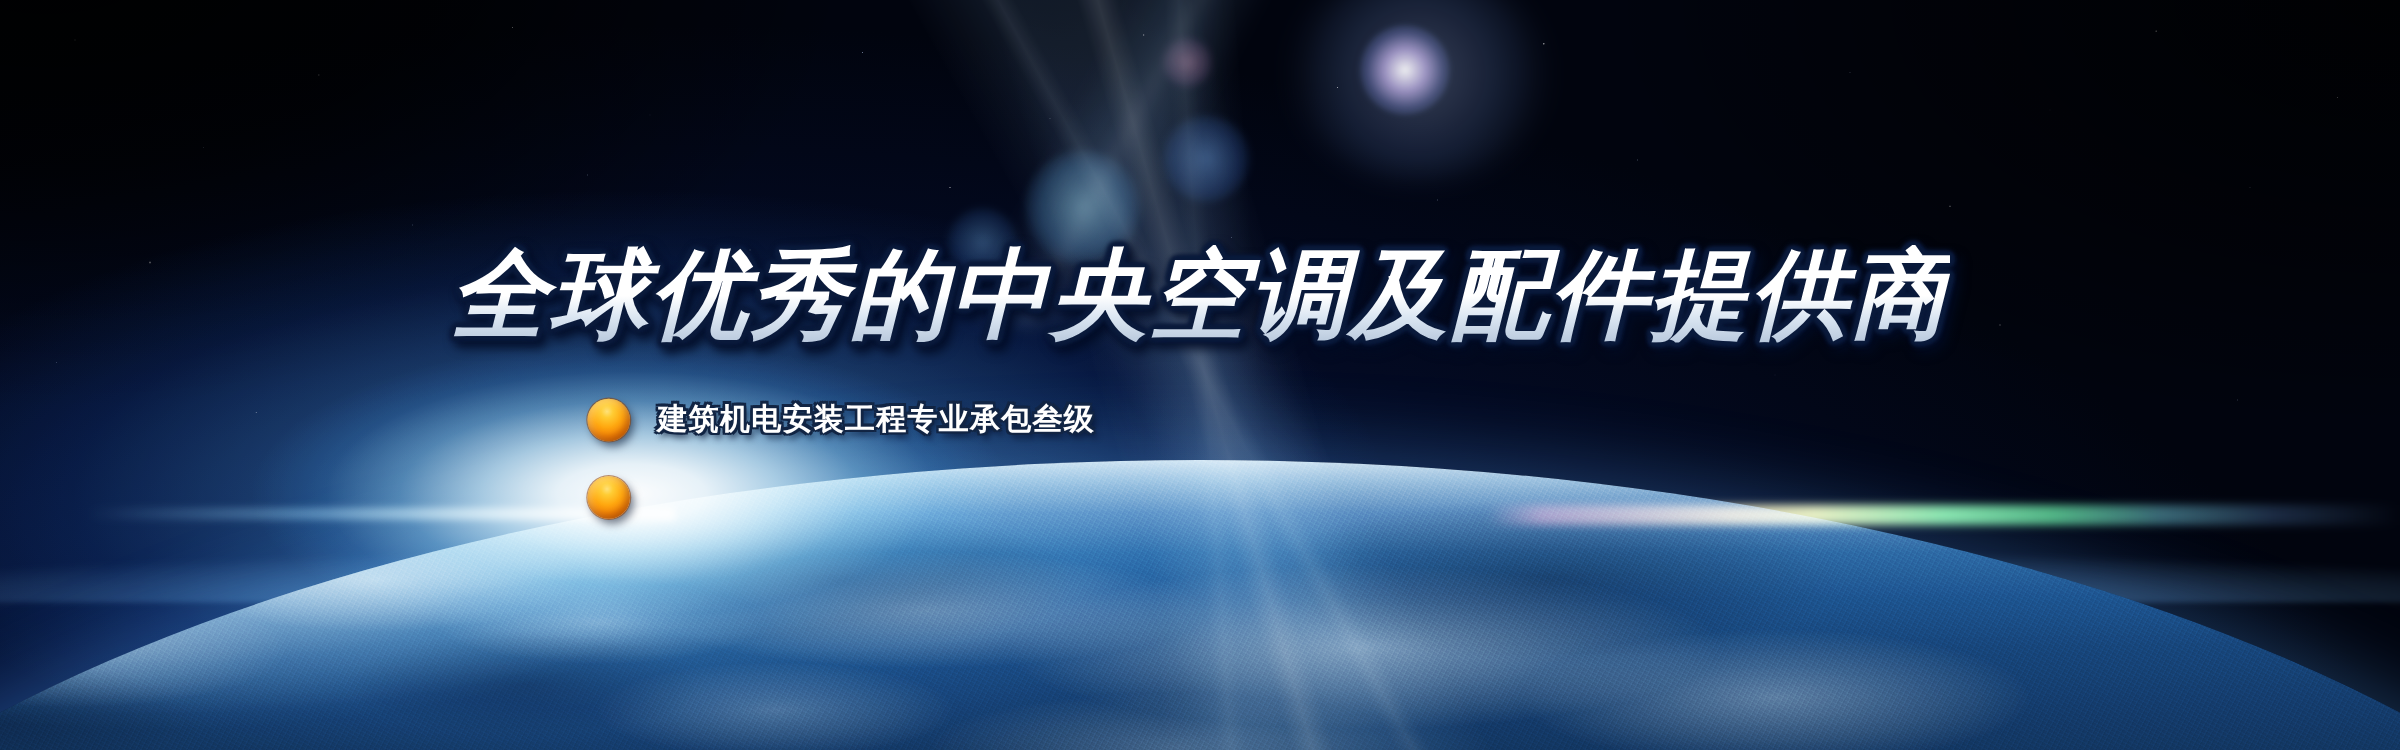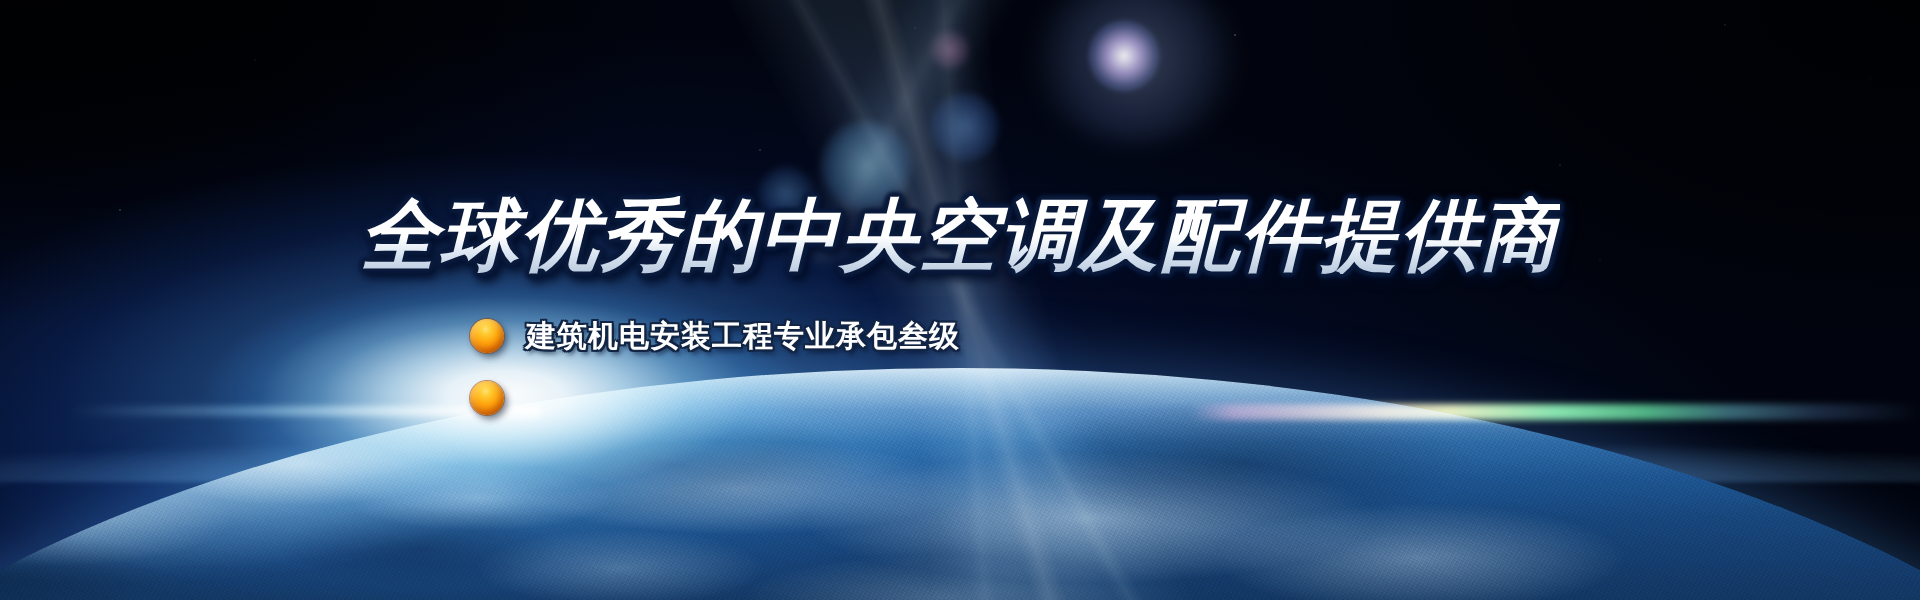--- a/index.html
+++ b/index.html
@@ -222,21 +222,21 @@
     background:
       radial-gradient(circle at 46% 30%, #ffe27a 0%, #ffcc33 16%, #ffa810 42%, #f57f05 70%, #d96100 92%);
     box-shadow:
       0 0 0 1px rgba(150,64,0,.55),
       inset -2px -3px 6px rgba(140,58,0,.55),
       inset 2px 3px 7px rgba(255,240,170,.55),
       3px 4px 7px rgba(0,15,40,.55);
     margin-right:22px;
   }
   .bullet-text{
-    font-size:30px;
+    font-size:24px;
     font-weight:700;
     letter-spacing:1px;
     line-height:1;
     white-space:nowrap;
     color:#ffffff;
     text-shadow:
       -2px 0 0 #122544, 2px 0 0 #122544, 0 -2px 0 #122544, 0 2px 0 #122544,
       -2px -2px 0 #122544, 2px -2px 0 #122544, -2px 2px 0 #122544, 2px 2px 0 #122544,
       3px 4px 5px rgba(0,10,35,.75);
   }

